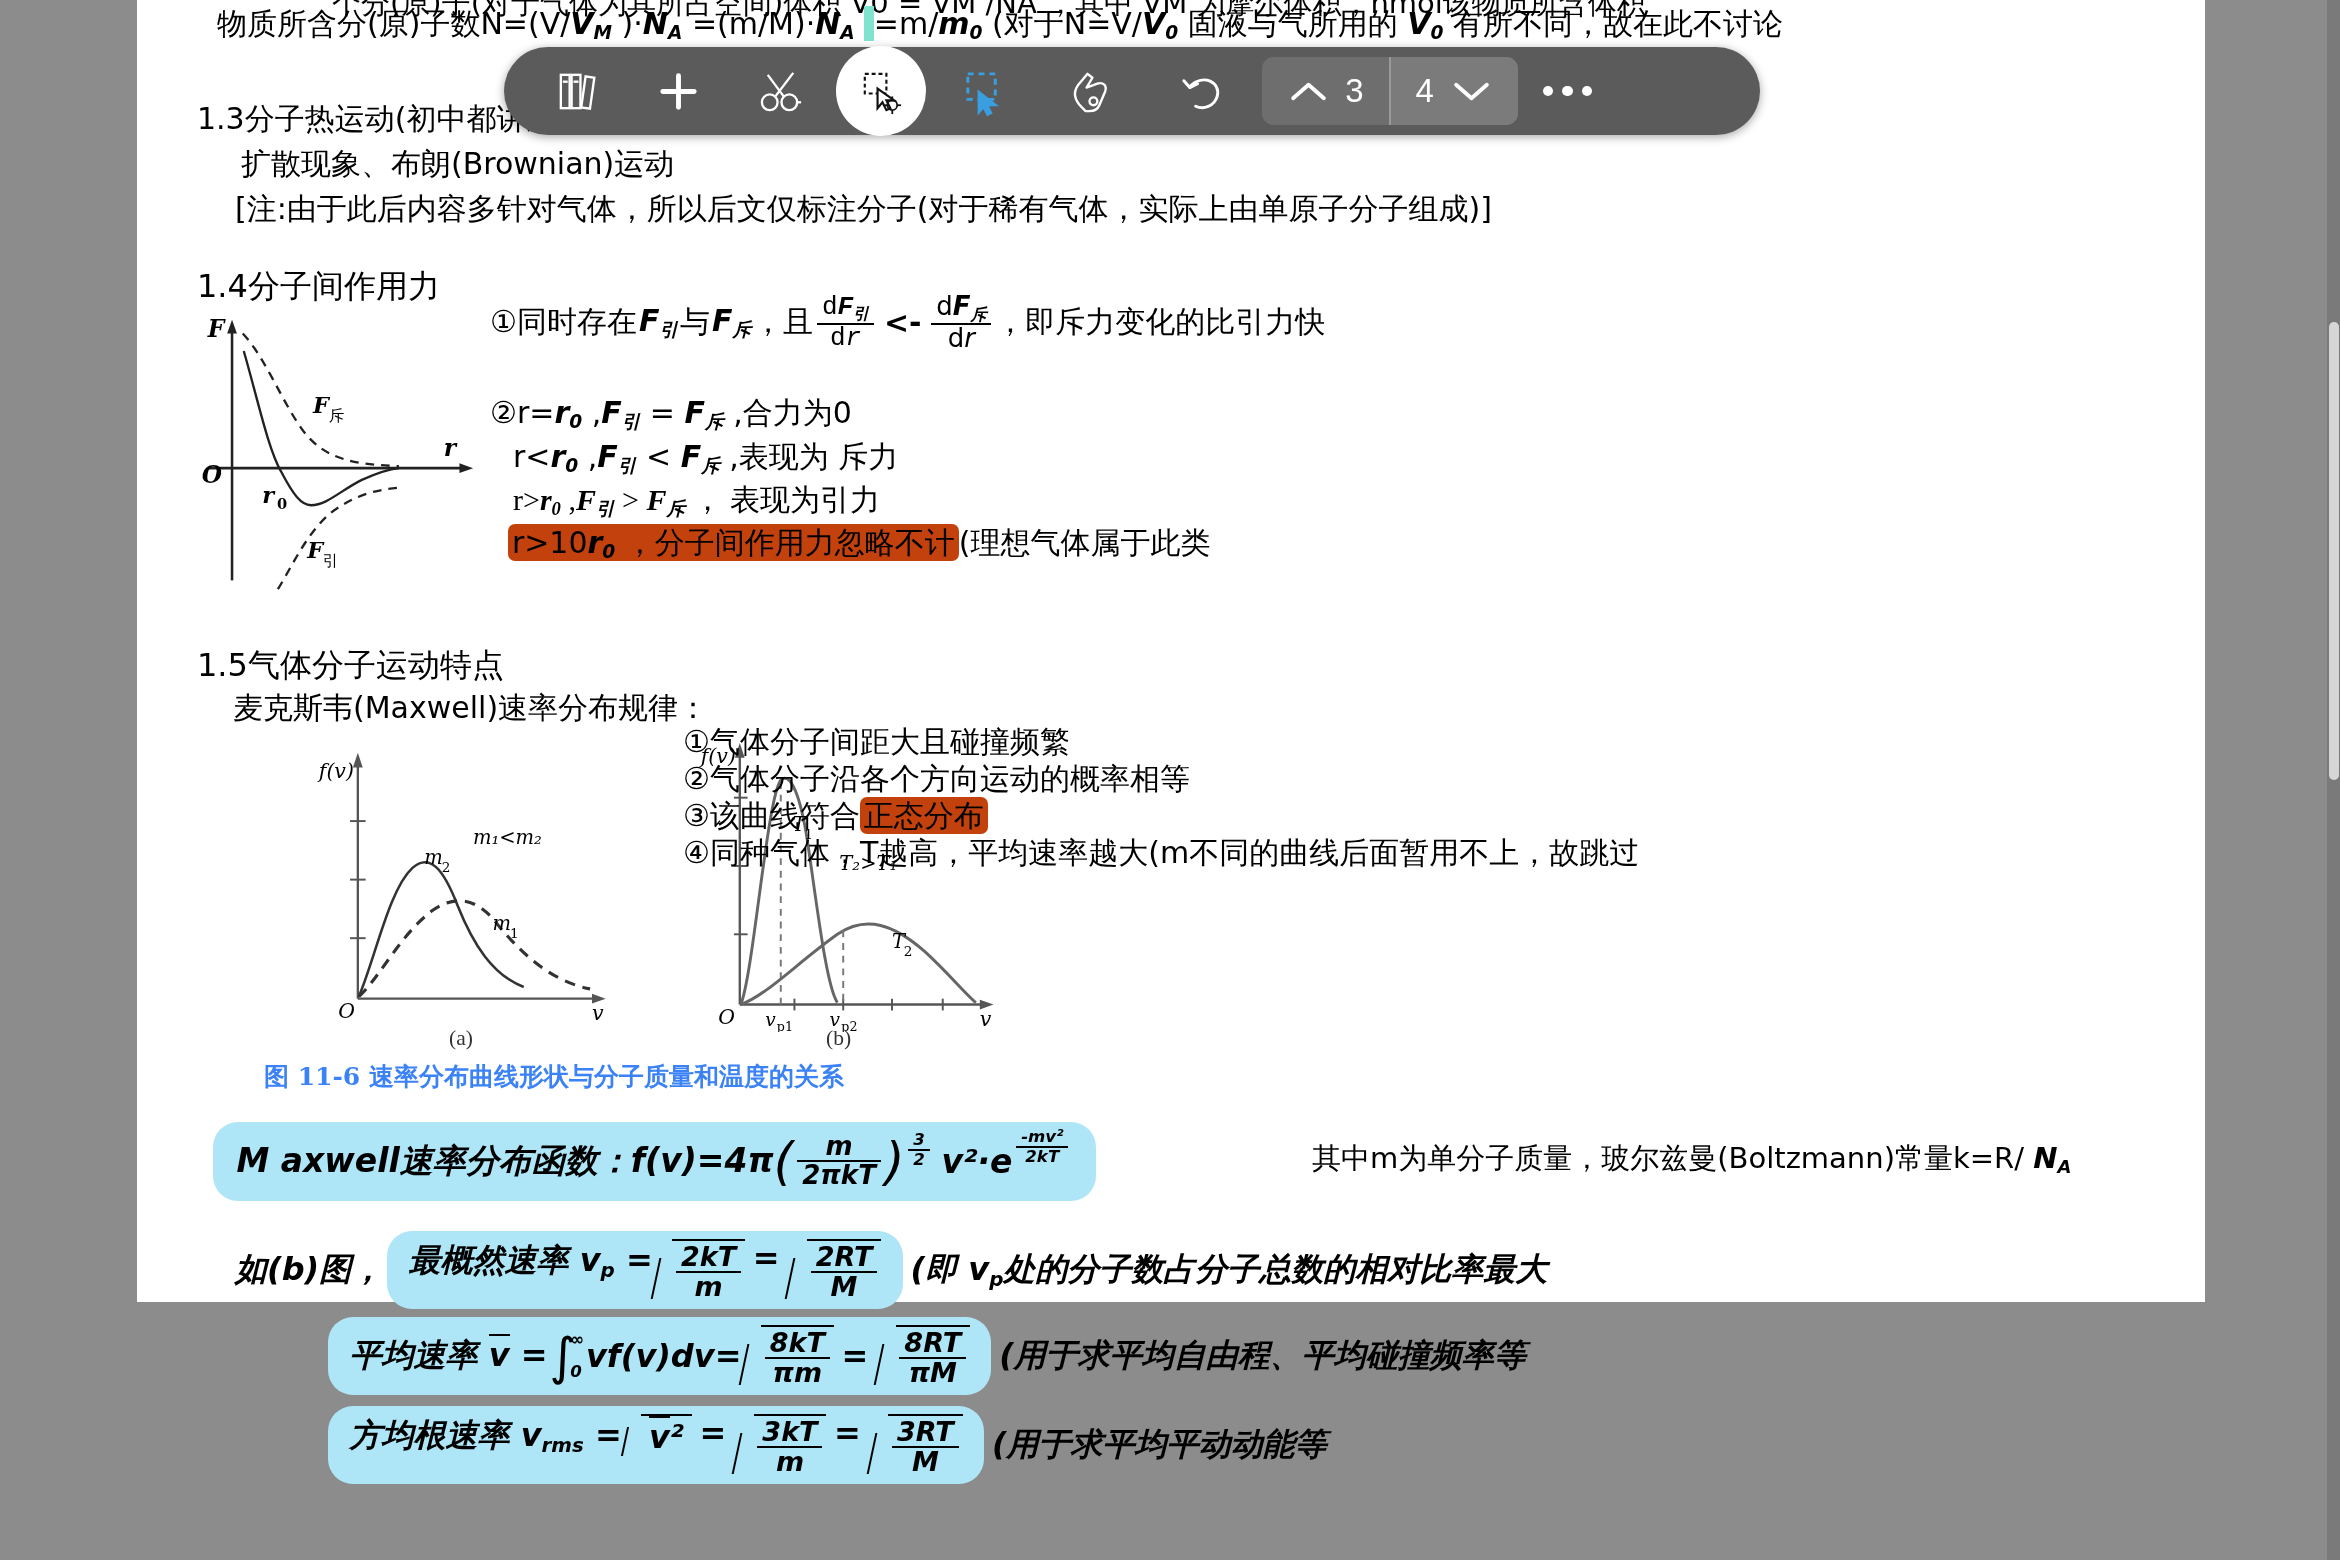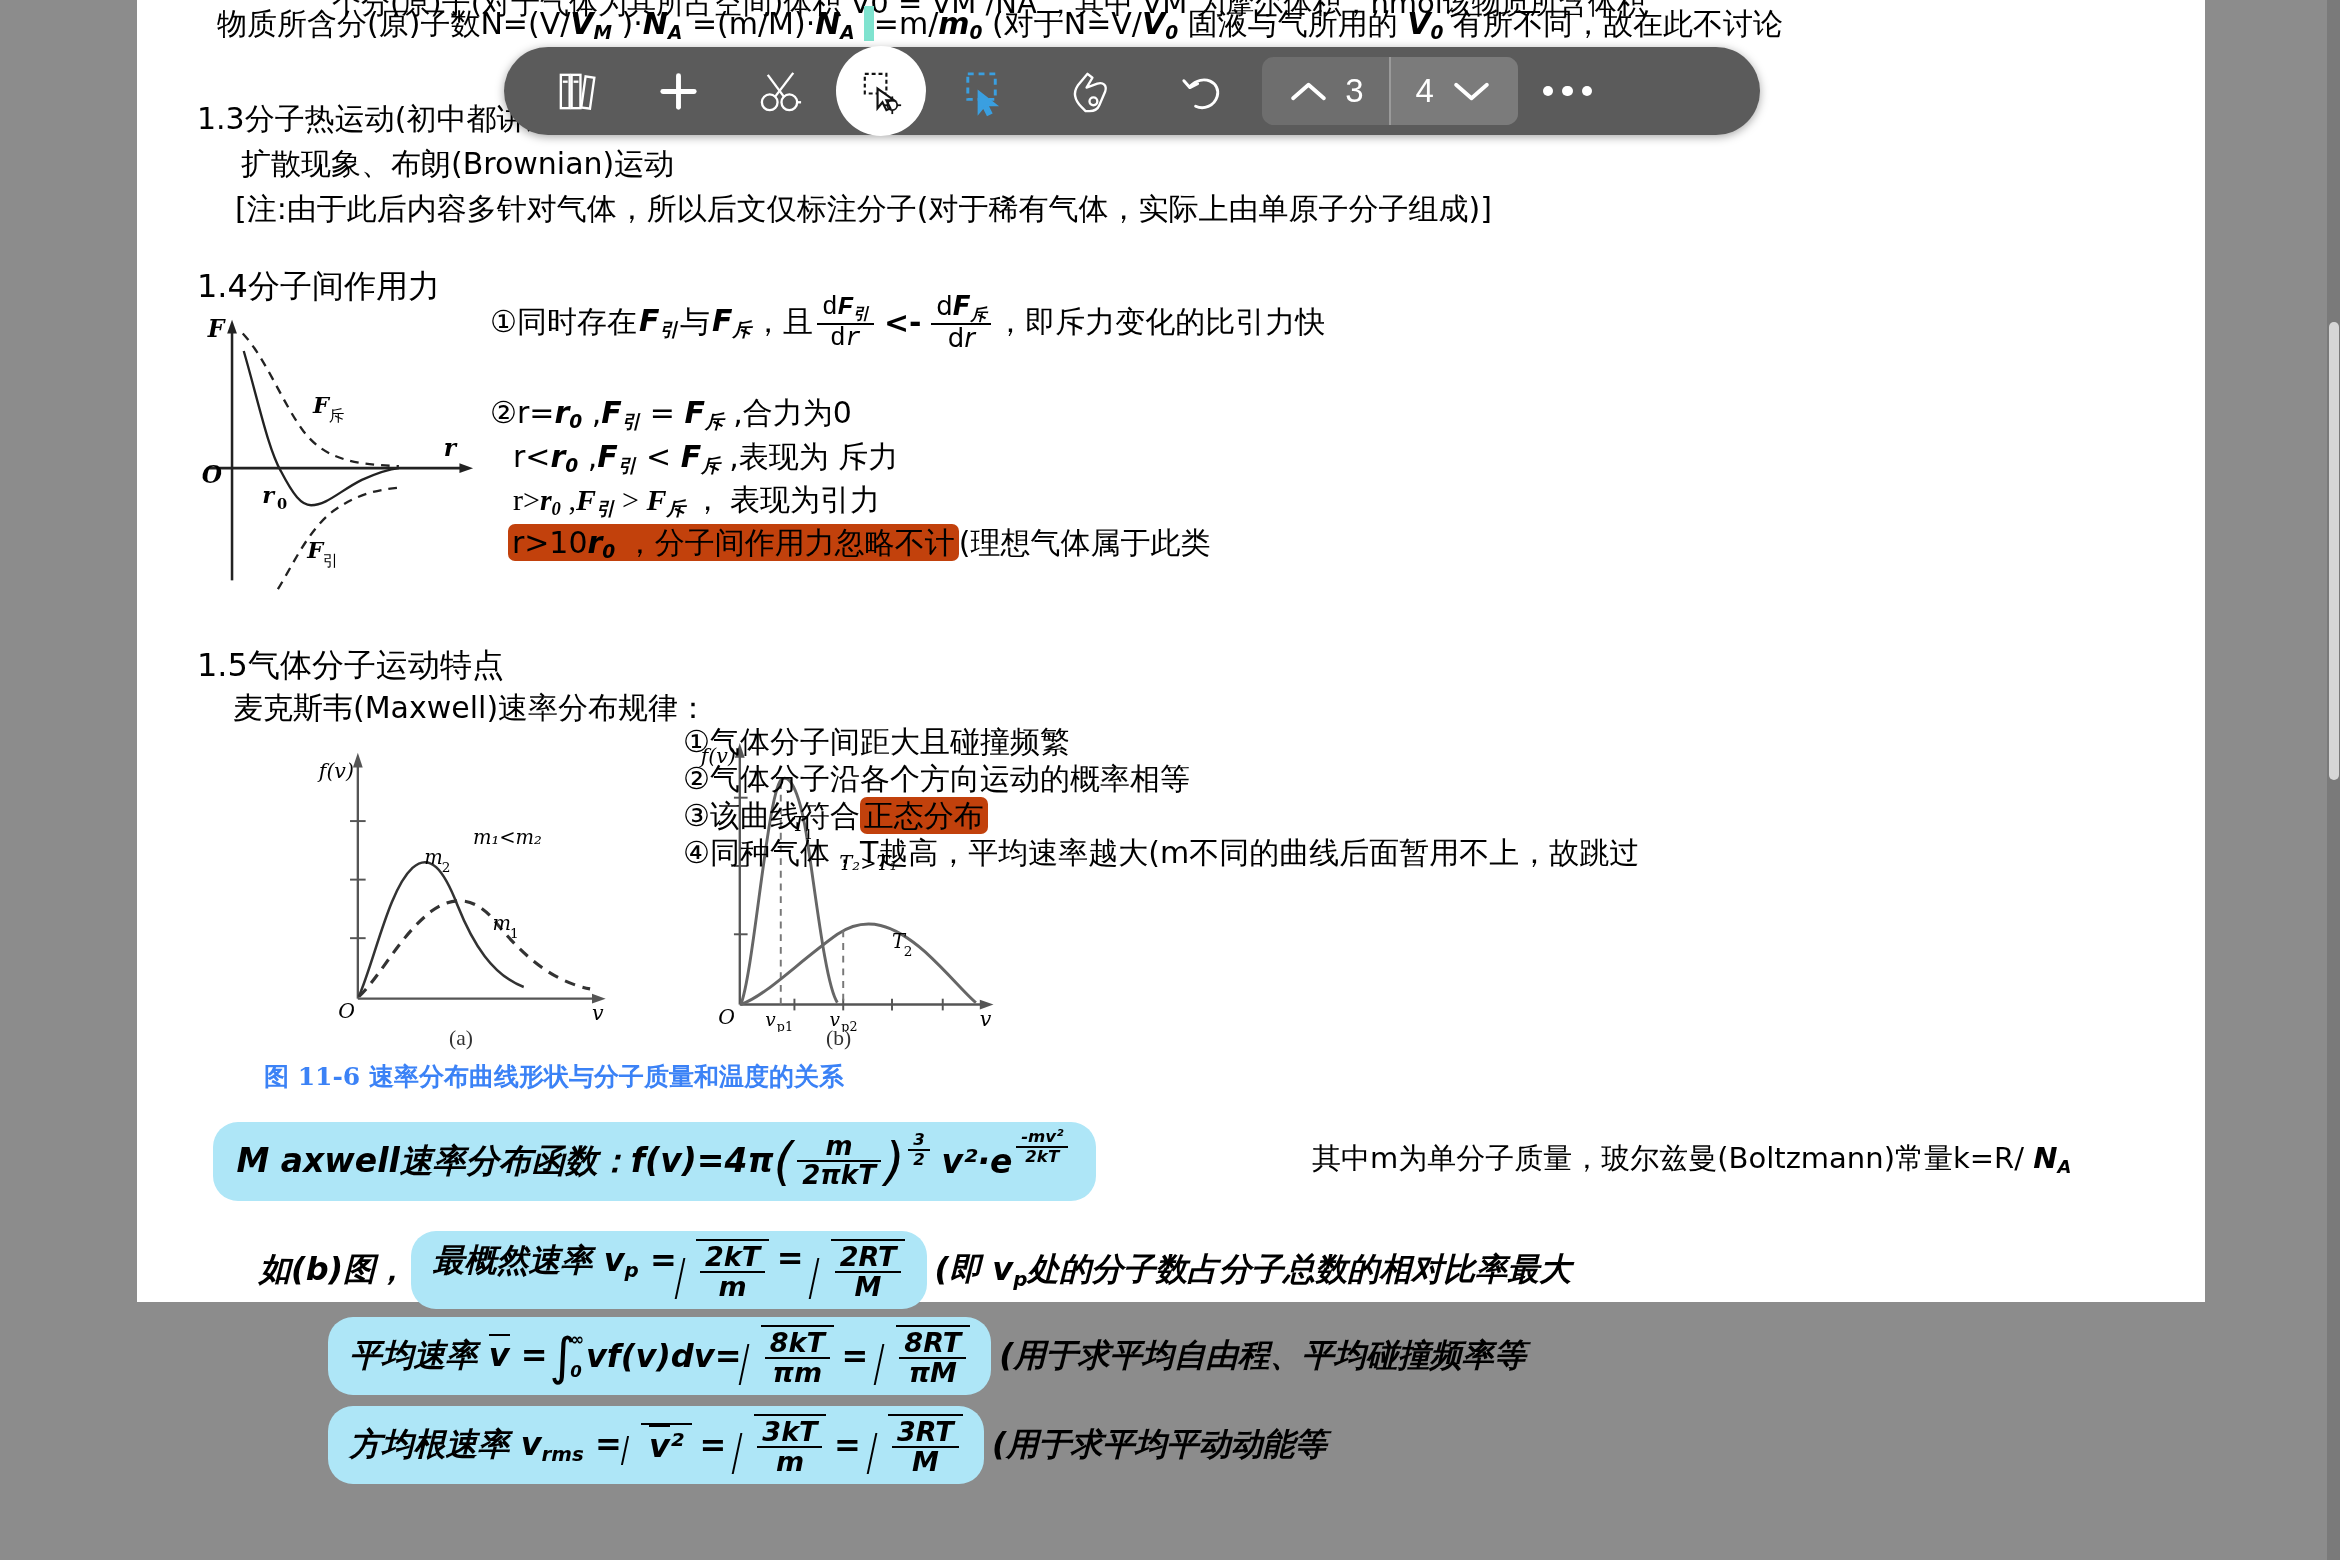--- a/index.html
+++ b/index.html
@@ -232,21 +232,21 @@
         <span class="frac" style="font-size:16.6px;margin-top:-29px;">
           <span class="num">-mv²</span>
           <span class="den">2kT</span>
         </span>
       </span>
     </div>
     <div class="tx cn" style="left:1175px;top:1139px;font-size:29px;">
       其中m为单分子质量，玻尔兹曼(Boltzmann)常量k=R/ <i class="b">N<sub>A</sub></i>
     </div>
 
-    <div class="tx cn ital b" style="left:98px;top:1231px;font-size:32px;display:flex;align-items:center;margin-left:24px;">
+    <div class="tx cn ital b" style="left:98px;top:1231px;font-size:32px;display:flex;align-items:center;">
       <span style="margin-right:3.9px;">如(b)图，</span>
       <span class="hl-blue" style="display:flex;padding:7.8px 21.5px;">
         <span>最概然速率 <i>v<sub>p</sub></i> =</span>
         <span class="sqrt"><span class="bar"><span class="frac" style="font-size:27px;">
           <span class="num">2kT</span>
           <span class="den">m</span>
         </span></span></span>
         <span style="margin:0 7.8px;">=</span>
         <span class="sqrt"><span class="bar"><span class="frac" style="font-size:27px;">
           <span class="num">2RT</span>
@@ -274,21 +274,21 @@
         <span style="margin:0 7.8px;">=</span>
         <span class="sqrt"><span class="bar"><span class="frac" style="font-size:27px;">
           <span class="num">8RT</span>
           <span class="den">πM</span>
         </span></span></span>
       </span>
       <span style="margin-left:7.8px;">(用于求平均自由程、平均碰撞频率等</span>
     </div>
 
     <div class="tx cn ital b" style="left:191px;top:1406px;font-size:32px;display:flex;align-items:center;">
-      <span class="hl-blue" style="display:flex;align-items:center;padding:7.8px 21.5px;">
+      <span class="hl-blue" style="display:flex;align-items:flex-start;padding:7.8px 21.5px;">
         <span>方均根速率 <i>v<sub>rms</sub></i> =</span>
         <span class="sqrt"><span class="bar" style="padding:2px 7.8px;"><span style="border-top:2px solid #000;">v</span>²</span></span>
         <span style="margin:0 7.8px;">=</span>
         <span class="sqrt"><span class="bar"><span class="frac" style="font-size:27px;">
           <span class="num">3kT</span>
           <span class="den">m</span>
         </span></span></span>
         <span style="margin:0 7.8px;">=</span>
         <span class="sqrt"><span class="bar"><span class="frac" style="font-size:27px;">
           <span class="num">3RT</span>

